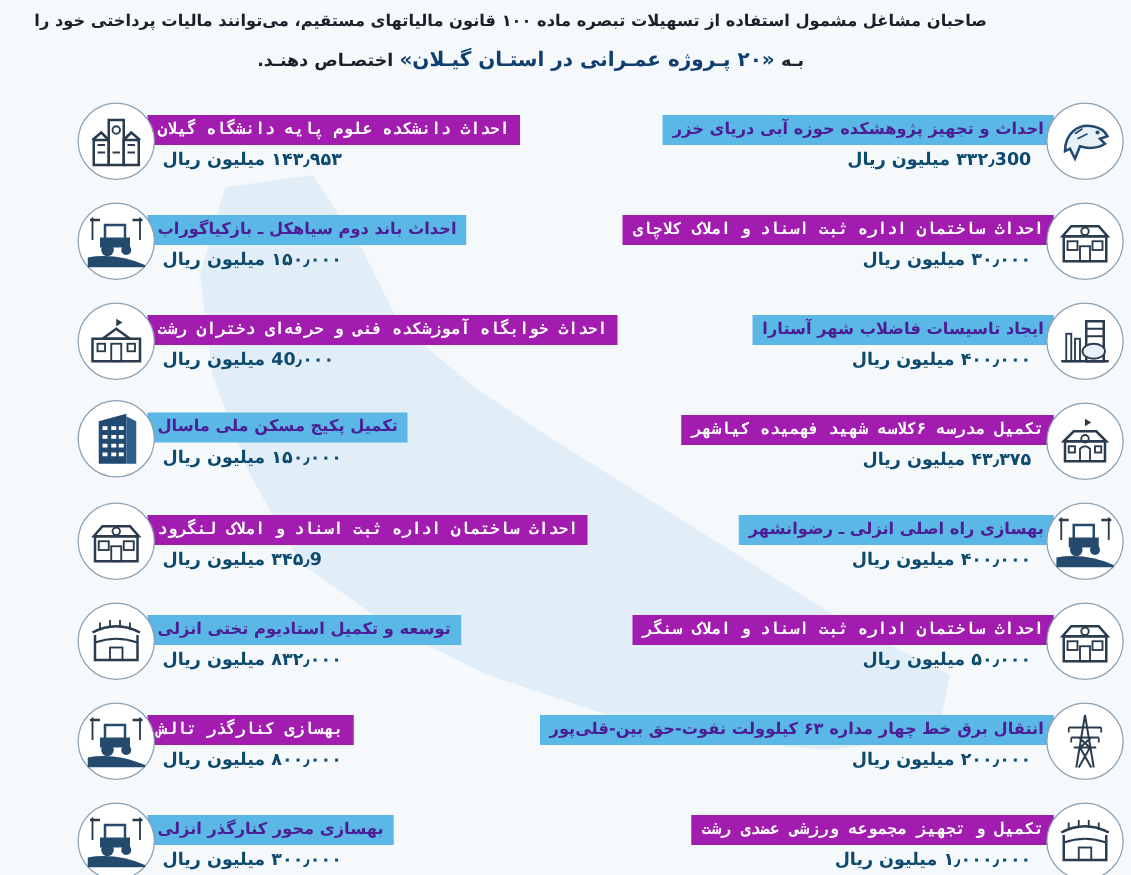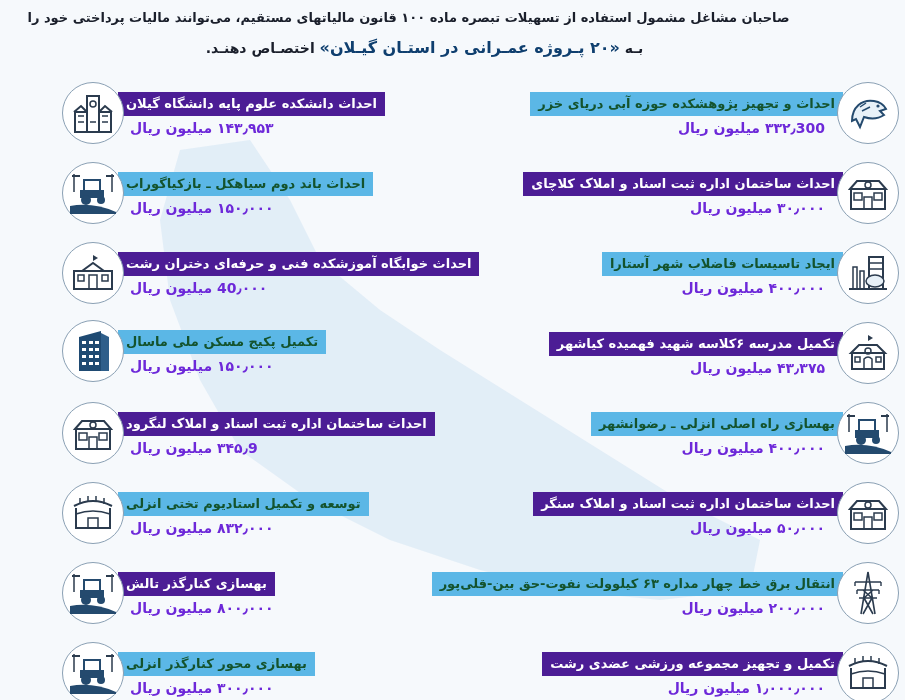--- a/index.html
+++ b/index.html
@@ -54,28 +54,28 @@
     position: absolute;
     top: 10px;
     height: 24px;
     font-size: 13px;
     font-weight: bold;
     line-height: 24px;
     padding: 0 8px;
     white-space: nowrap;
     z-index: 1;
   }
-  .bar.light { background: #5bb7e6; color: #14532d; }
-  .bar.dark { background: #4c1d95; color: #ffffff; }
+  .bar.light { background: #5bb7e6; color: #4c1d95; }
+  .bar.dark { background: #a21caf; color: #ffffff; font-family: Liberation Mono, monospace; }
   .item .amount {
     position: absolute;
     top: 38px;
     font-size: 14px;
     font-weight: bold;
-    color: #6d28d9;
+    color: #0c4a6e;
     white-space: nowrap;
   }
   
   .item.left .icon-circle { left: 0; }
   .item.left .bar { left: 56px; }
   .item.left .amount { left: 68px; direction: rtl; }
   
   .item.right .icon-circle { right: 0; }
   .item.right .bar { right: 56px; }
   .item.right .amount { right: 74px; }

